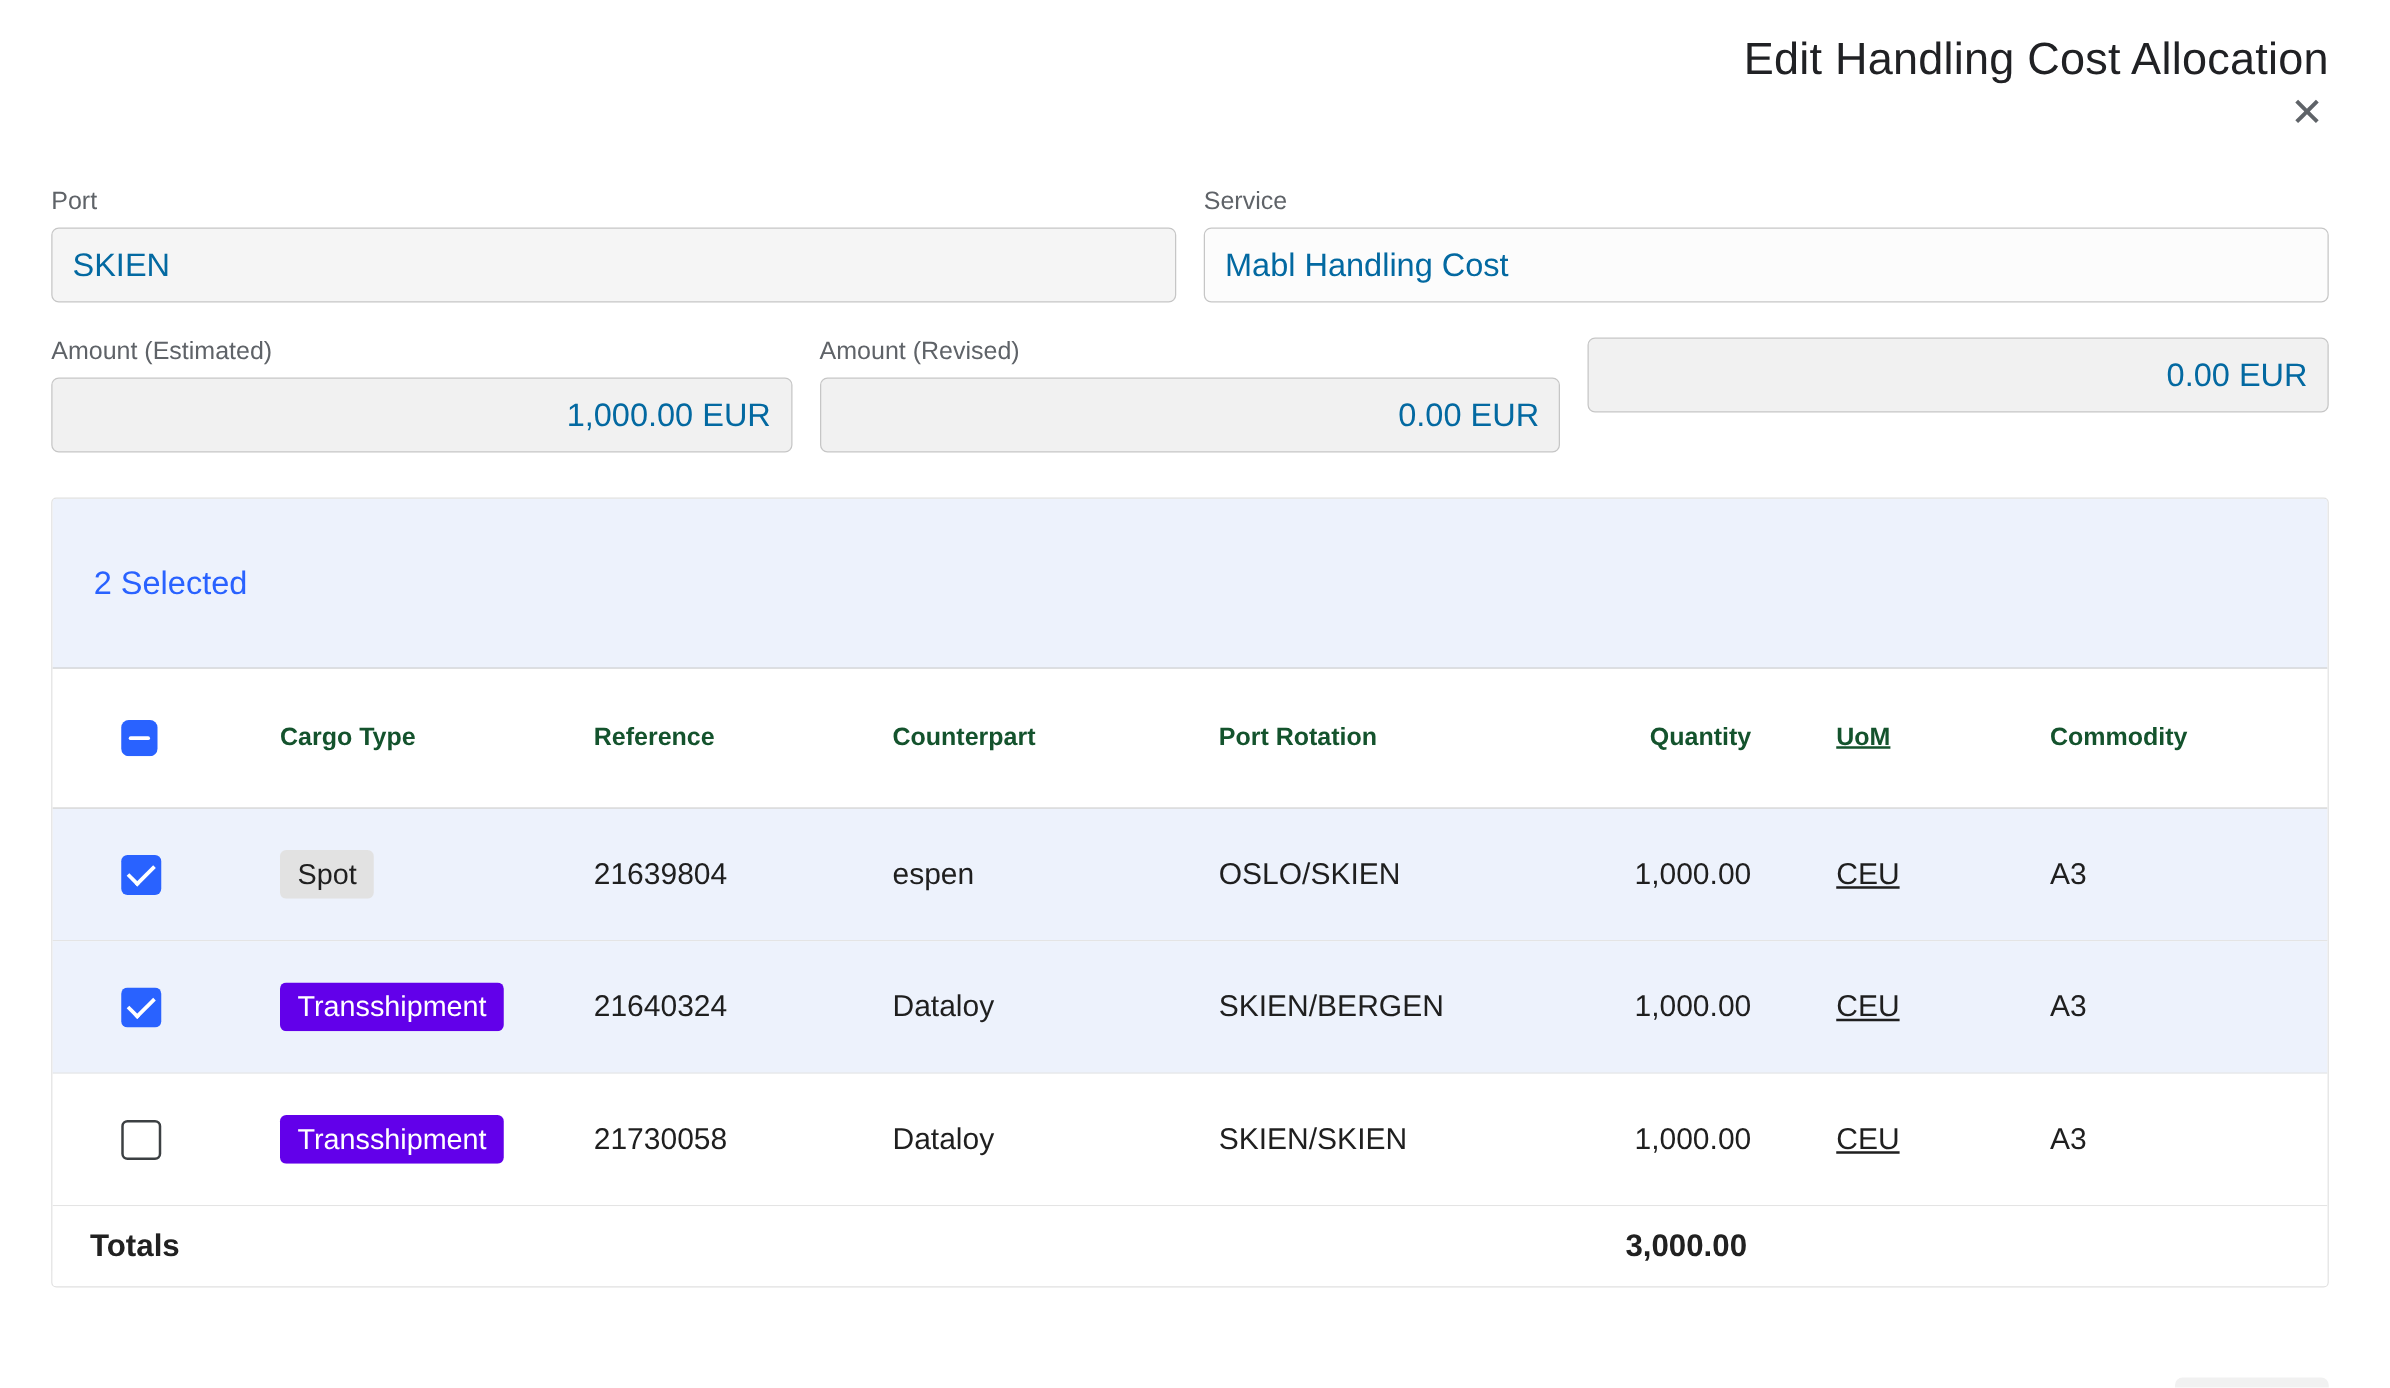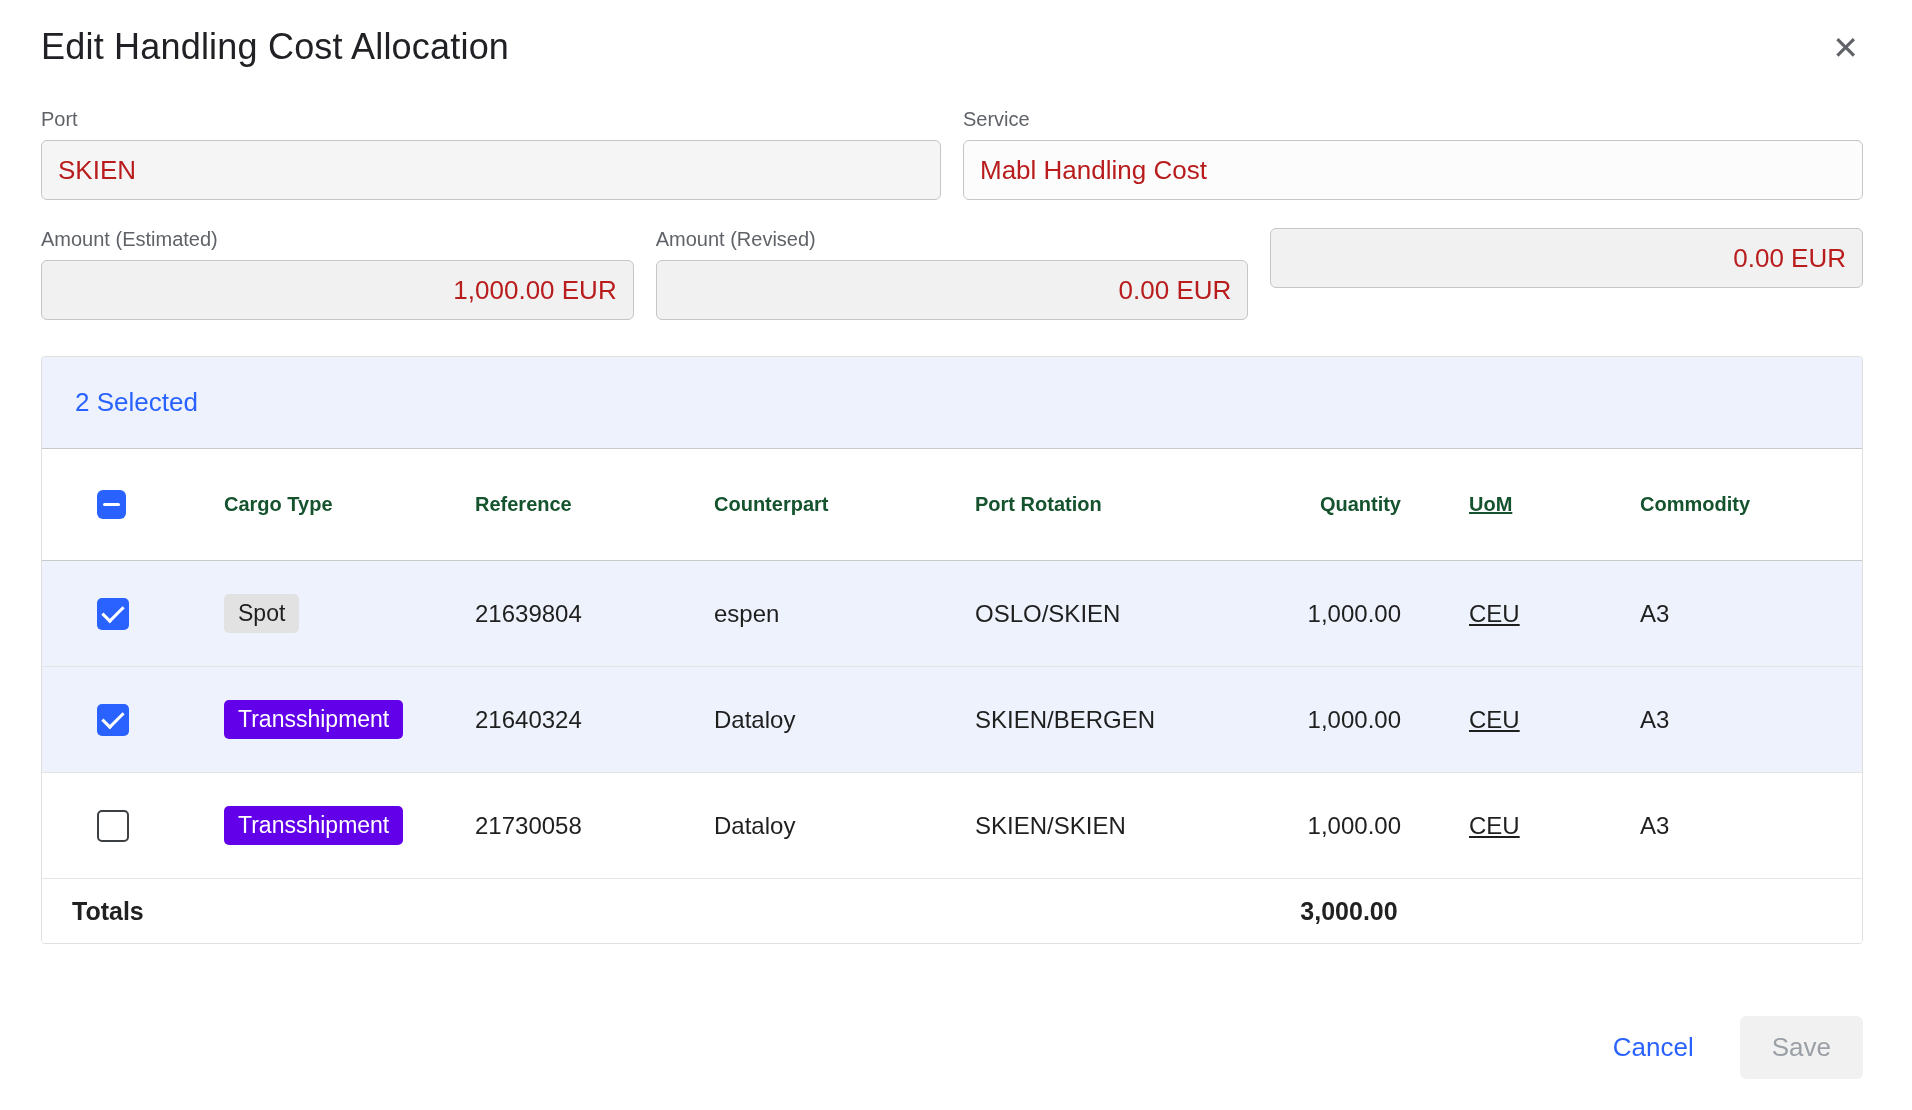--- a/index.html
+++ b/index.html
@@ -13,49 +13,49 @@
   body{
     background:#ffffff;
     font-family:"Liberation Sans","DejaVu Sans",sans-serif;
     color:#212121;
     overflow:hidden;
     position:relative;
   }
   .dialog{width:100%;height:100%;padding:26px 49px 0 41px;}
 
   
-  .dialog-header{display:flex;align-items:center;justify-content:space-between;}
+  .dialog-header{display:flex;align-items:flex-end;justify-content:space-between;flex-direction:column;}
   .dialog-title{font-size:36px;font-weight:400;color:#202124;letter-spacing:.2px;}
   .close-btn{
     background:none;border:none;font-size:32px;line-height:1;color:#5f6368;
     cursor:pointer;padding:4px;margin-top:2px;
   }
 
   
   .form-row{display:flex;gap:22px;}
   .form-row.row1{margin-top:40px;}
   .form-row.row2{margin-top:28px;}
   .field{flex:1;display:flex;flex-direction:column;}
   .field label{font-size:20px;color:#5f6368;margin-bottom:9px;}
   .field input{
     height:60px;border:1px solid #c6c6c6;border-radius:6px;
-    padding:0 16px;font-size:26px;color:#b91c1c;
+    padding:0 16px;font-size:26px;color:#0369a1;
     font-family:"Liberation Sans","DejaVu Sans",sans-serif;
     outline:none;width:100%;
   }
   .input-gray{background:#f5f5f5;}
   .input-white{background:#fcfcfc;}
   .input-amount{background:#f1f1f1;text-align:right;color:#424242;}
 
   
   .table-panel{
     margin-top:36px;border:1px solid #e0e0e0;border-radius:4px;overflow:hidden;
   }
   .panel-selectbar{
-    height:92px;background:var(--panel-header-bg);
+    height:136px;background:var(--panel-header-bg);
     display:flex;align-items:center;padding-left:33px;
     border-bottom:1px solid #c9c9c9;
   }
   .selected-count{font-size:26px;color:var(--accent-blue);}
 
   .trow{
     display:grid;
     grid-template-columns:140px 280px 240px 265px 330px 110px 185px auto;
     align-items:center;
   }

